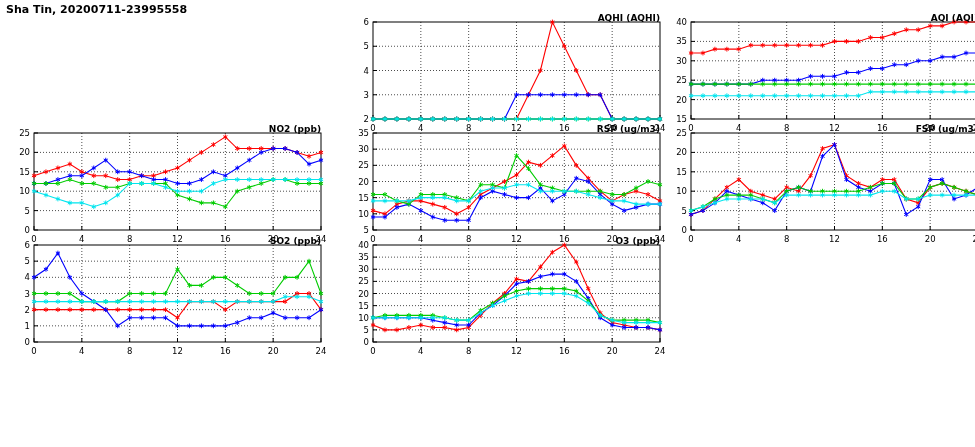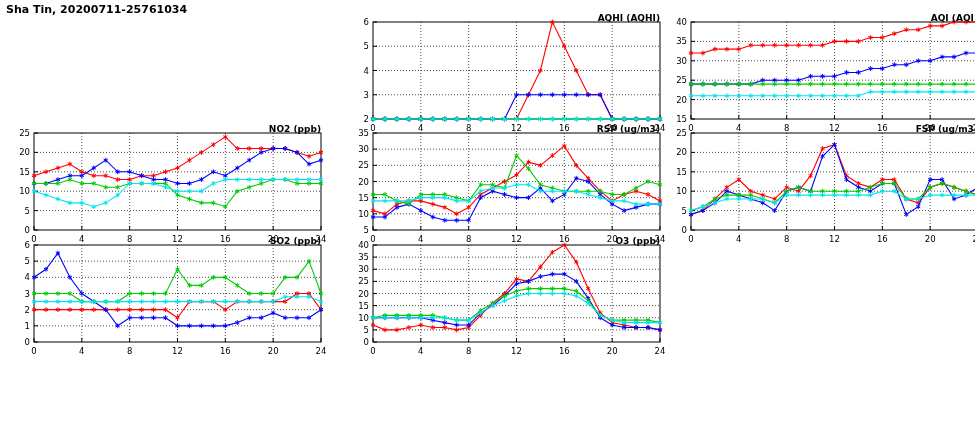--- a/index.html
+++ b/index.html
@@ -6,21 +6,21 @@
   body{width:975px;height:447px;font-family:"DejaVu Sans",sans-serif;position:relative;overflow:hidden;}
   .title{position:absolute;left:6px;top:3px;font-size:11px;font-weight:bold;color:#000;letter-spacing:0px;}
   .panel{position:absolute;}
   .panel svg{display:block;}
   .plabel{font-family:"DejaVu Sans",sans-serif;font-size:9px;font-weight:bold;fill:#000;}
   .tick{font-family:"DejaVu Sans",sans-serif;font-size:8.5px;fill:#000;}
 </style>
 </head>
 <body>
 
-<div class="title">Sha Tin, 20200711-25761034</div>
+<div class="title">Sha Tin, 20200711-23995558</div>
 
 <div class="panel" style="left:345px;top:14px;">
     <svg width="321" height="123" viewBox="0 0 321 123">
       <line x1="75.83333333333333" x2="75.83333333333333" y1="8" y2="105" stroke="#000" stroke-width="0.7" stroke-dasharray="1,2"></line>
       <line x1="123.66666666666666" x2="123.66666666666666" y1="8" y2="105" stroke="#000" stroke-width="0.7" stroke-dasharray="1,2"></line>
       <line x1="171.5" x2="171.5" y1="8" y2="105" stroke="#000" stroke-width="0.7" stroke-dasharray="1,2"></line>
       <line x1="219.33333333333331" x2="219.33333333333331" y1="8" y2="105" stroke="#000" stroke-width="0.7" stroke-dasharray="1,2"></line>
       <line x1="267.1666666666667" x2="267.1666666666667" y1="8" y2="105" stroke="#000" stroke-width="0.7" stroke-dasharray="1,2"></line>
       <line y1="80.75" y2="80.75" x1="28" x2="315" stroke="#000" stroke-width="0.7" stroke-dasharray="1,2"></line>
       <line y1="56.5" y2="56.5" x1="28" x2="315" stroke="#000" stroke-width="0.7" stroke-dasharray="1,2"></line>

